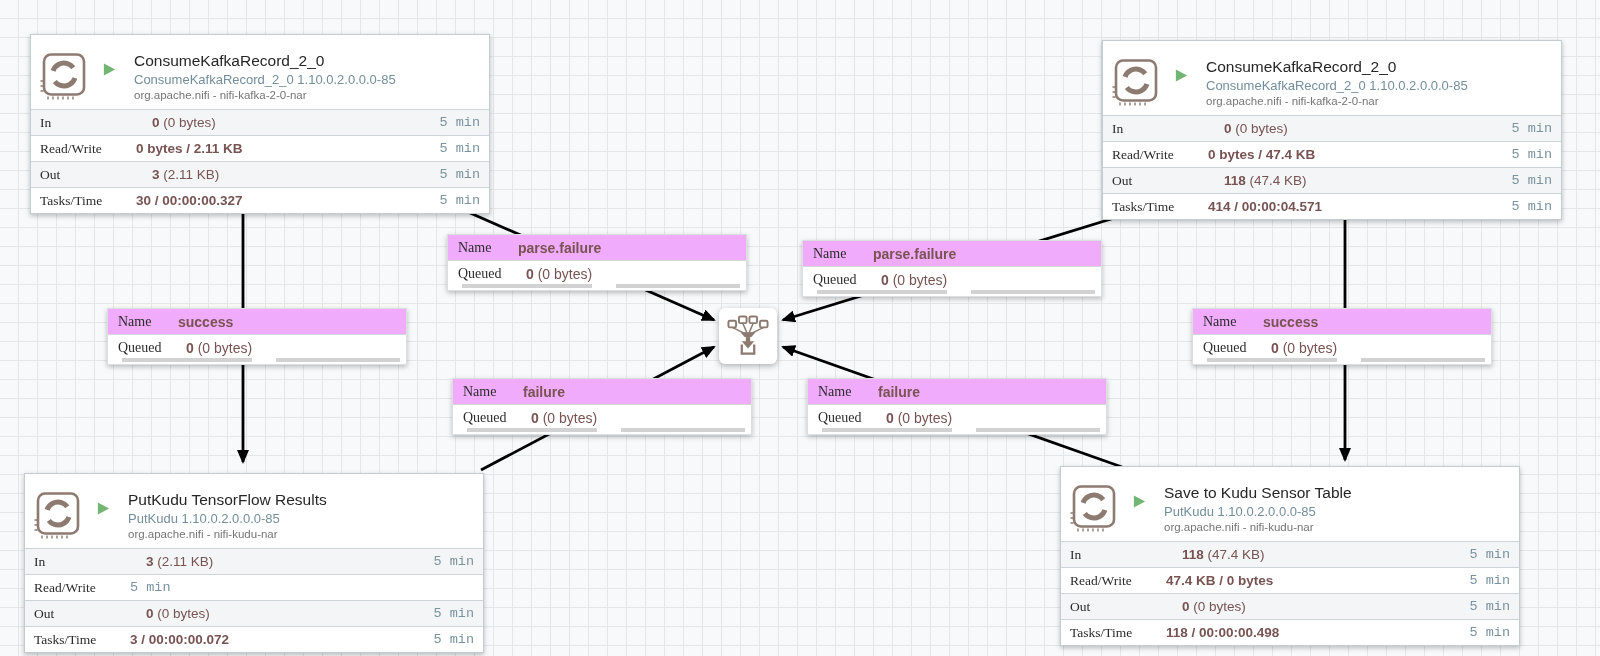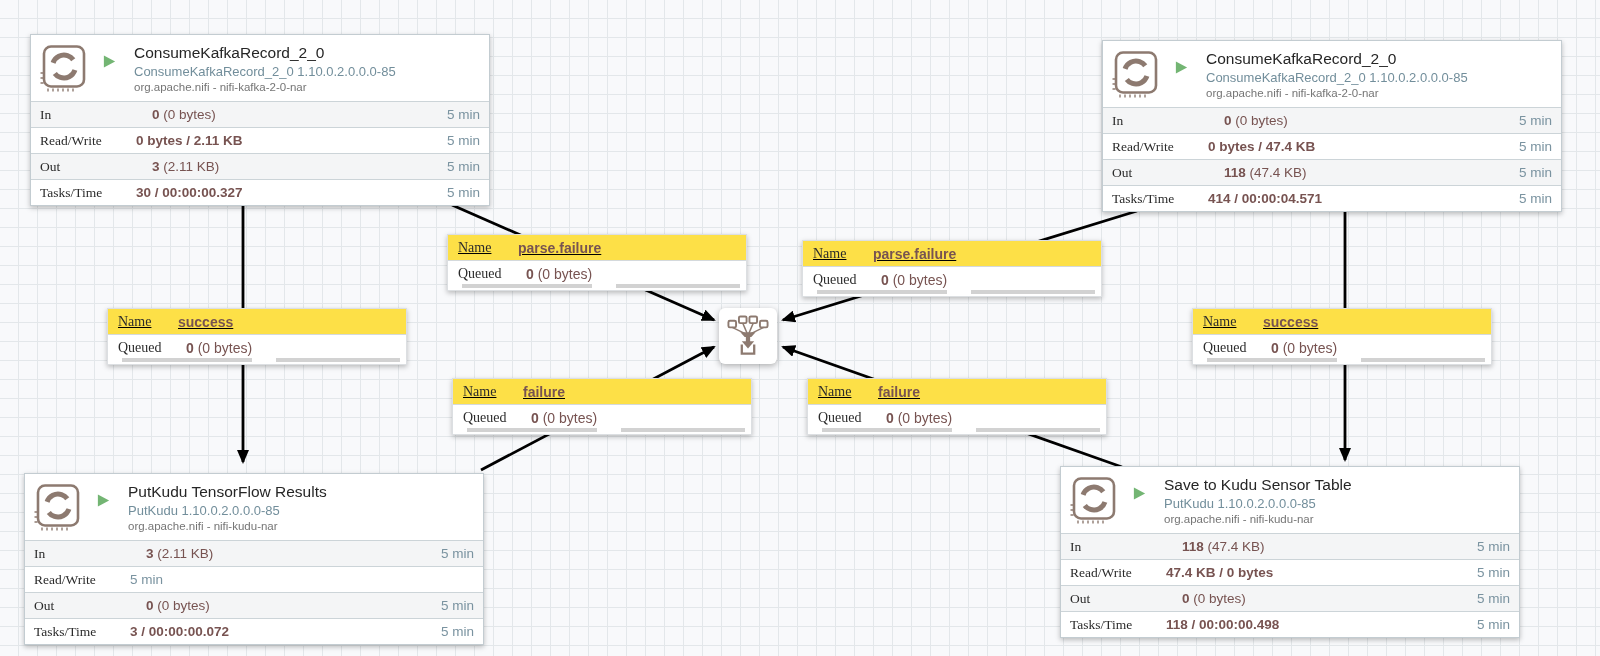--- a/index.html
+++ b/index.html
@@ -8,37 +8,37 @@
     position:relative;width:1600px;height:656px;overflow:hidden;
     background:
       repeating-linear-gradient(to right, transparent 0 18px, #e3e7ea 18px 19px),
       repeating-linear-gradient(to bottom, transparent 0 18px, #e3e7ea 18px 19px),
       #f8f9fb;
   }
   #wires{position:absolute;left:0;top:0;z-index:1;}
   .proc,.conn,.funnel{position:absolute;z-index:2;background:#fff;}
   
   .proc{width:458px;border:1px solid #c3ccd1;box-shadow:0 2px 5px rgba(0,0,0,.25);}
-  .proc-header{height:66px;position:relative;}
+  .proc-header{height:66px;position:relative;margin-top:8px;}
   .proc-icon{position:absolute;left:8px;top:8px;width:50px;height:50px;}
   .run-icon{position:absolute;left:71px;top:19px;width:15px;height:15px;}
   .proc-titles{margin-left:103px;padding-top:8px;}
   .proc-title{font-size:15.5px;line-height:20px;color:#262626;}
   .proc-type{font-size:13px;line-height:17px;color:#728e9b;}
   .proc-bundle{font-size:11.5px;line-height:15px;color:#757575;}
   .stat-row{height:25px;display:flex;align-items:center;border-top:1px solid #ccd4d8;font-size:13.5px;}
   .stat-row.alt{background:#f4f5f6;gap:16px;}
   .stat-label{width:96px;padding-left:9px;font-family:"Liberation Serif",serif;color:#2b2b2b;flex:none;}
   .stat-value{flex:1;color:#775351;white-space:nowrap;}
   .stat-value b{font-weight:bold;}
-  .stat-period{padding-right:9px;color:#7a93a0;flex:none;}
+  .stat-period{padding-right:9px;color:#7a93a0;flex:none;font-family:Liberation Mono, monospace;}
   
   .conn{width:298px;border:1px solid #dcdfe2;box-shadow:0 2px 5px rgba(0,0,0,.25);height:55px;}
   .conn-row{height:25px;display:flex;align-items:center;font-size:14px;}
-  .conn-row.name{background:#fde047;border-bottom:1px solid #d4d9dc;text-decoration:underline;}
+  .conn-row.name{background:#f0abfc;border-bottom:1px solid #d4d9dc;}
   .conn-label{font-family:"Liberation Serif",serif;color:#2b2b2b;padding-left:10px;width:60px;flex:none;}
   .conn-row.queued .conn-label{width:68px;}
   .conn-value{color:#775351;white-space:nowrap;}
   .conn-value b{font-weight:bold;}
   .conn-bar{position:absolute;bottom:2px;height:4.5px;background:#d2d2d2;}
   .conn-bar.left{left:14px;width:130px;}
   .conn-bar.right{left:168px;width:124px;}
   
   .funnel{left:719px;top:308px;width:58px;height:56px;border-radius:6px;
     box-shadow:0 2px 6px rgba(0,0,0,.3);display:flex;align-items:center;justify-content:center;}

